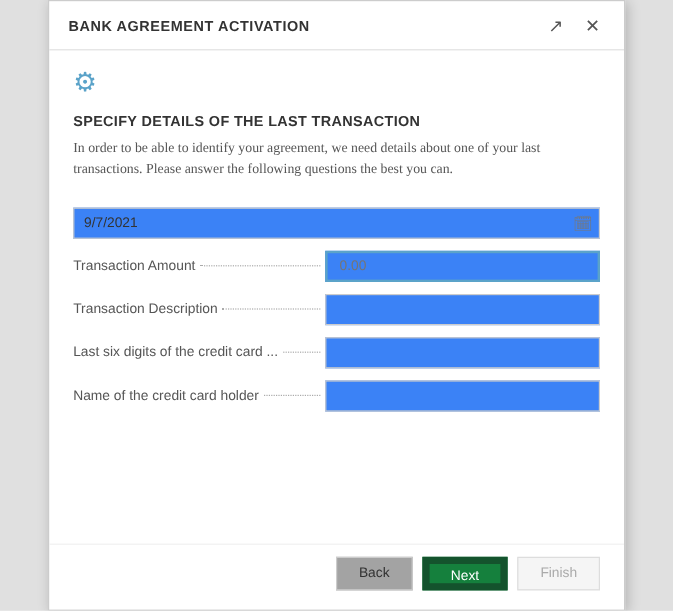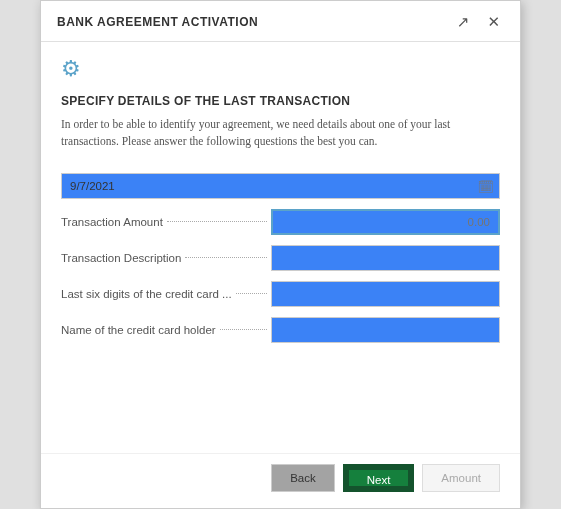--- a/index.html
+++ b/index.html
@@ -228,21 +228,21 @@
           <span class="calendar-icon">🗓</span>
         </div>
       </div>
 
       <div class="form-group">
         <div class="label-row">
           <span class="form-label-text" style="font-size:11.5px;color:#555;white-space:nowrap;">Transaction Amount</span>
           <span class="form-label-dots" style="flex:1;border-bottom:1px dotted #aaa;margin:0 4px 0 4px;min-width:5px;display:inline-block;"></span>
         </div>
         <div class="form-input-container">
-          <input class="form-input active-input input-amount" type="text" value="" placeholder="0.00" style="text-align: right; padding-left: 10px;">
+          <input class="form-input active-input input-amount" type="text" value="" placeholder="0.00" style="text-align: left; padding-left: 10px;">
         </div>
       </div>
 
       <div class="form-group">
         <div class="label-row">
           <span class="form-label-text" style="font-size:11.5px;color:#555;white-space:nowrap;">Transaction Description</span>
           <span class="form-label-dots" style="flex:1;border-bottom:1px dotted #aaa;margin:0 4px 0 4px;min-width:5px;display:inline-block;"></span>
         </div>
         <div class="form-input-container">
           <input class="form-input" type="text" value="" style="">
@@ -268,15 +268,15 @@
           <input class="form-input" type="text" value="" style="">
         </div>
       </div>
 
     </div>
   </div>
 
   <div class="dialog-footer">
     <button class="btn">Back</button>
     <button class="btn btn-primary">Next</button>
-    <button class="btn btn-disabled" disabled="">Amount</button>
+    <button class="btn btn-disabled" disabled="">Finish</button>
   </div>
 </div>
 
 </body></html>

